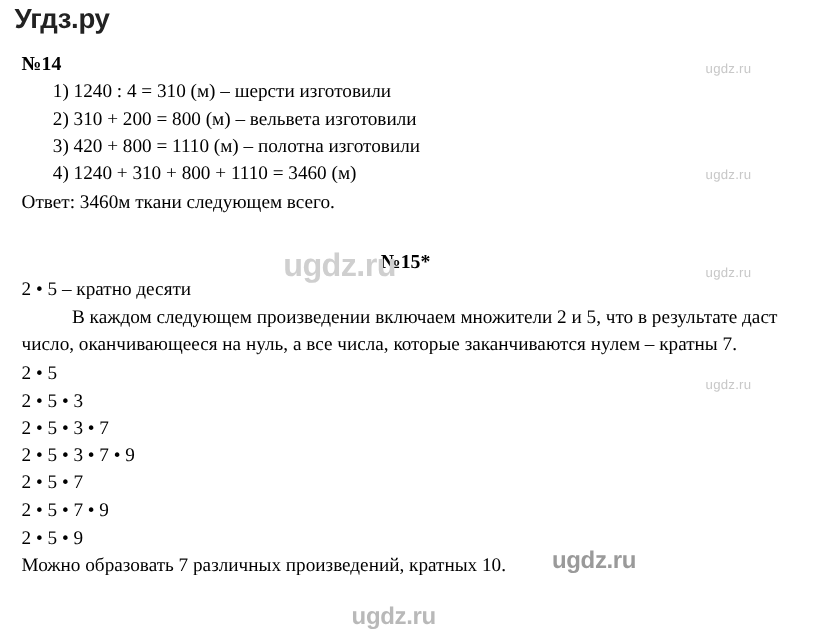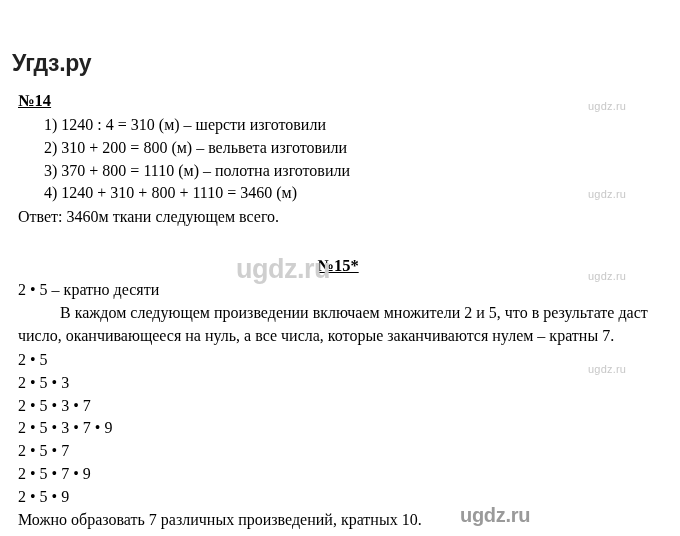--- a/index.html
+++ b/index.html
@@ -11,21 +11,20 @@
     height: 536px;
     background: #ffffff;
     font-family: "Liberation Serif", serif;
     color: #000000;
     position: relative;
     overflow: hidden;
   }
   .page {
     position: absolute;
     inset: 0;
-    margin-top: 48px;
   }
   
   .top-logo {
     position: absolute;
     left: 12px;
     top: 2px;
     font-family: "Liberation Sans", sans-serif;
     font-size: 23px;
     font-weight: bold;
     color: #222222;
@@ -36,21 +35,20 @@
     position: absolute;
     left: 18px;
     top: 42px;
     width: 640px;
   }
   .task-title {
     font-size: 16.5px;
     font-weight: bold;
     margin: 0 0 2px 0;
     line-height: 1.35;
-    text-decoration: underline;
   }
   .task-title.second {
     margin-top: 26px;
     text-align: center;
   }
   .line {
     font-size: 16px;
     line-height: 1.42;
     margin: 0;
     white-space: pre-wrap;
@@ -123,21 +121,21 @@
 <div class="page">
 
   <div class="top-logo">Угдз.ру</div>
 
   <div class="content">
 
     <div class="task-title">№14</div>
     <div class="steps">
       <div class="line indent1">1) 1240 : 4 = 310 (м) – шерсти изготовили</div>
       <div class="line indent1">2) 310 + 200 = 800 (м) – вельвета изготовили</div>
-      <div class="line indent1">3) 370 + 800 = 1110 (м) – полотна изготовили</div>
+      <div class="line indent1">3) 420 + 800 = 1110 (м) – полотна изготовили</div>
       <div class="line indent1">4) 1240 + 310 + 800 + 1110 = 3460 (м)</div>
     </div>
     <div class="answer">Ответ: 3460м ткани следующем всего.</div>
 
     <div class="task-title second">№15*</div>
     <div class="line">2 • 5 – кратно десяти</div>
     <div class="para">В каждом следующем произведении включаем множители 2 и 5, что в результате даст число, оканчивающееся на нуль, а все числа, которые заканчиваются нулем – кратны 7.</div>
     <div class="expr-list">
       <div class="expr">2 • 5</div>
       <div class="expr">2 • 5 • 3</div>

